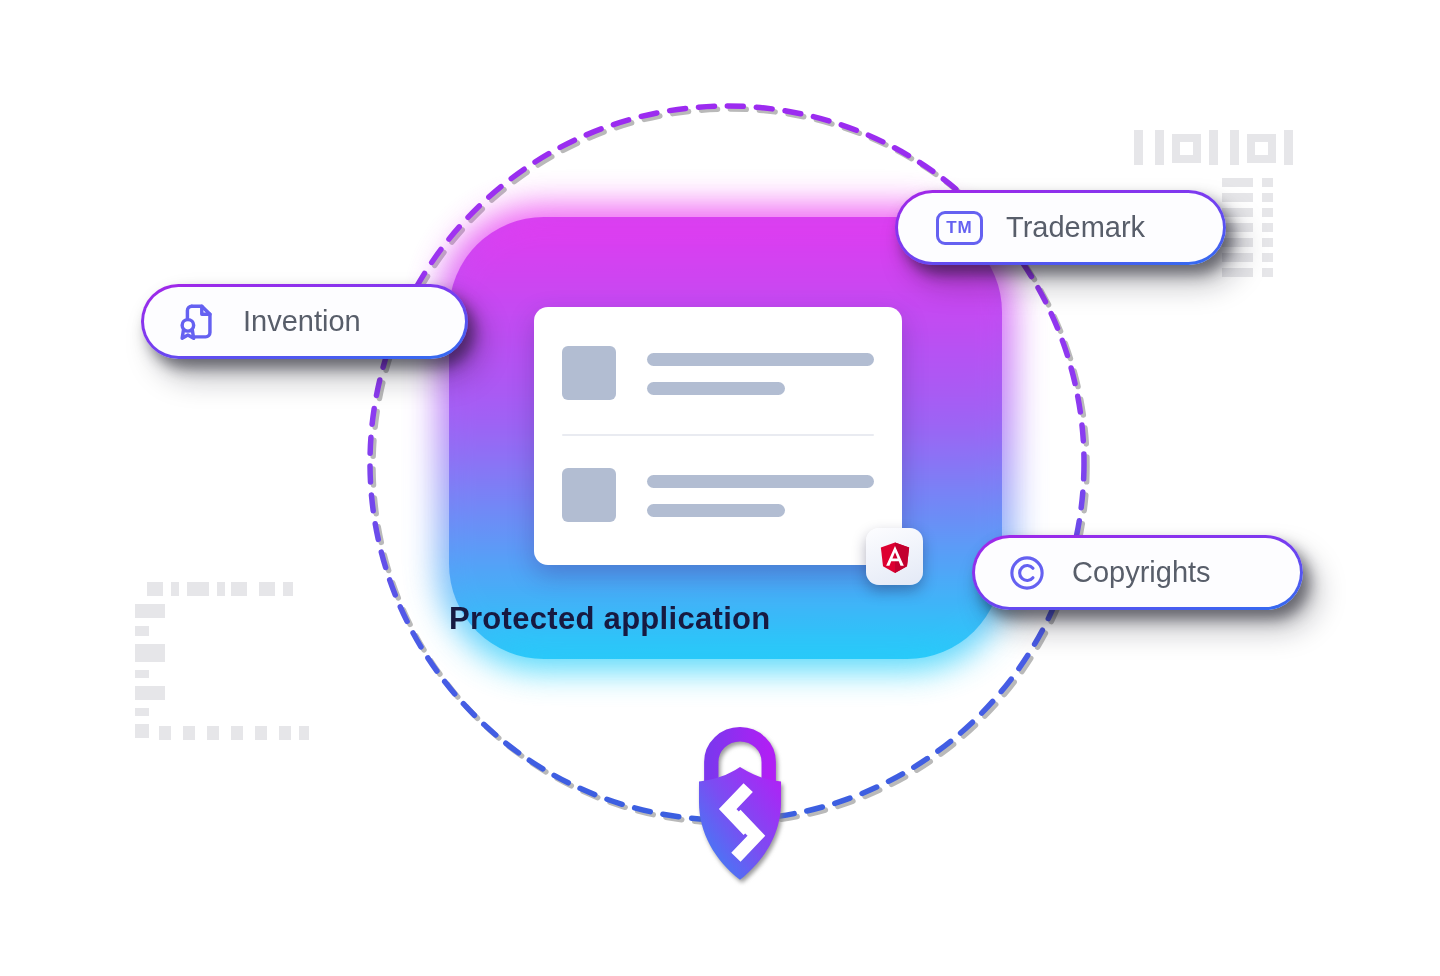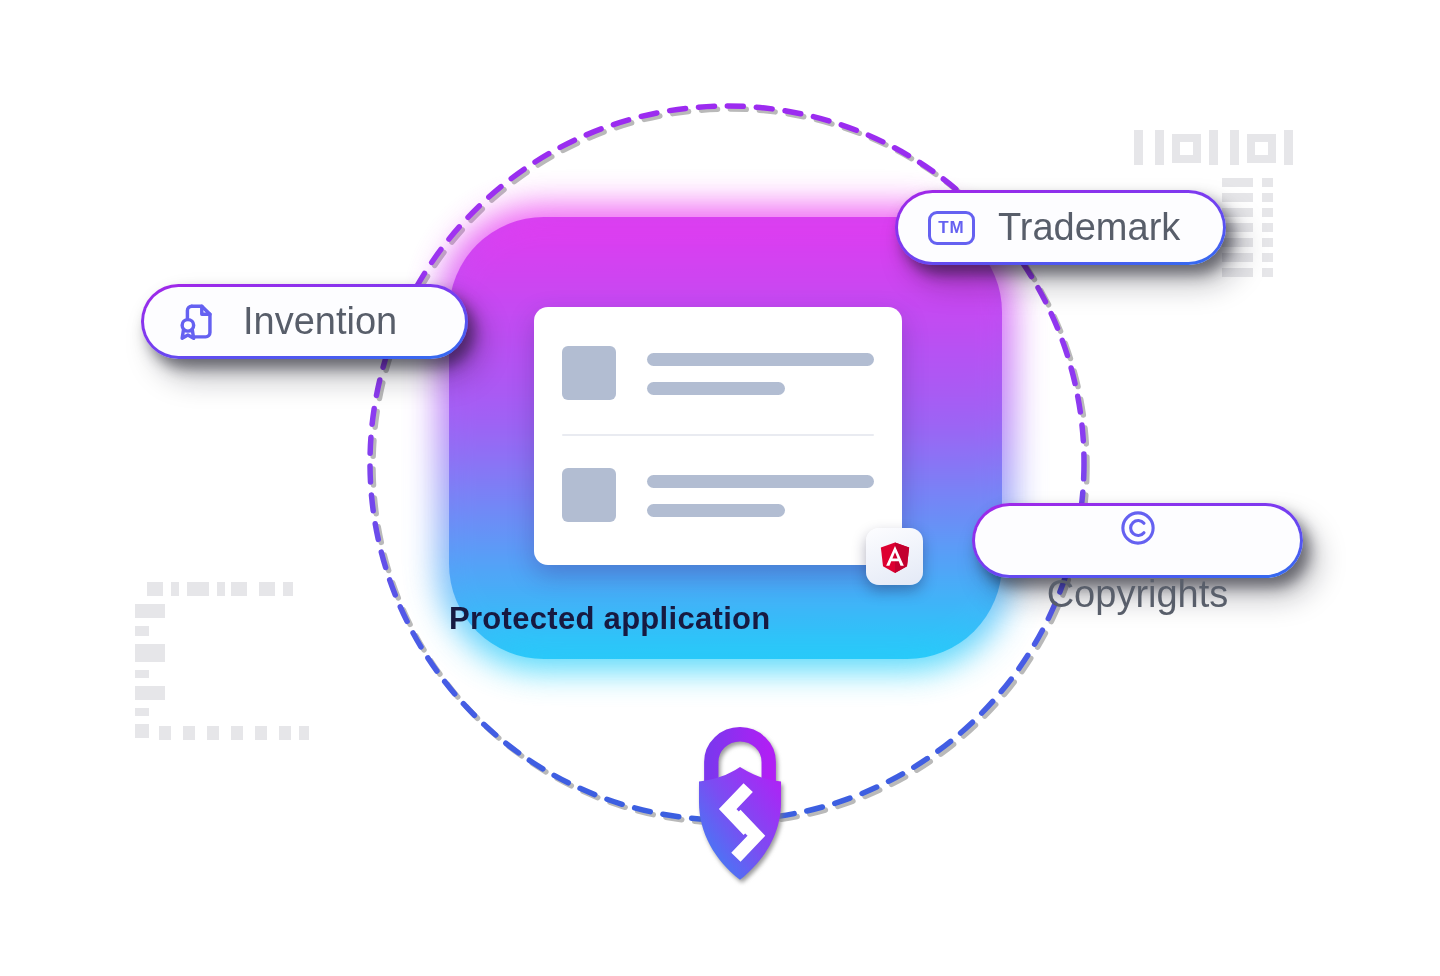--- a/index.html
+++ b/index.html
@@ -57,31 +57,31 @@
 
   
   .badge{
     position:absolute;z-index:6;height:75px;border-radius:38px;
     display:flex;align-items:center;gap:23px;padding:0 30px;box-sizing:border-box;
     border:3px solid transparent;
     background:linear-gradient(#fdfdff,#fdfdff) padding-box,
                linear-gradient(170deg,#a326e8 0%,#7a3bf0 45%,#2f6ef0 100%) border-box;
     box-shadow:7px 9px 14px rgba(15,15,28,.5),14px 19px 30px rgba(15,15,28,.28);
   }
-  .badge-label{font-size:38px;color:var(--badge-text,#585e6a);white-space:nowrap;text-align:center;}
+  .badge-label{font-size:29px;color:var(--badge-text,#585e6a);white-space:nowrap;text-align:center;}
   .badge-icon{color:var(--accent-indigo,#6561f1);display:flex;align-items:center;justify-content:center;}
   .badge-icon svg{display:block;}
   #badge-licenses  {left:141px;top:284px;width:327px;}
   #badge-trademark {left:895px;top:190px;width:331px;}
-  #badge-copyrights{left:972px;top:503px;width:331px;flex-direction:column;}
+  #badge-copyrights{left:972px;top:535px;width:331px;}
   #badge-invention {left:184px;top:613px;width:330px;}
   .tm-box{
     width:47px;height:34px;border:3.2px solid currentColor;border-radius:9px;
     display:flex;align-items:center;justify-content:center;box-sizing:border-box;
-    font-size:17px;font-weight:bold;letter-spacing:1px;color:currentColor;
+    font-size:17px;font-weight:bold;letter-spacing:1px;color:currentColor;margin-left:8px;
   }
 
   
   .lock{position:absolute;left:683px;top:724px;z-index:6;filter:drop-shadow(2px 3px 2px rgba(122,122,122,.75));}
 </style>
 </head>
 <body>
 
 <div id="stage">
 

